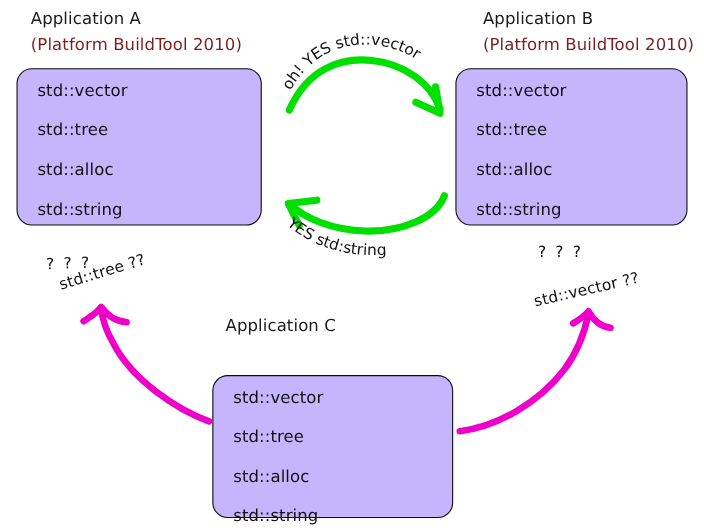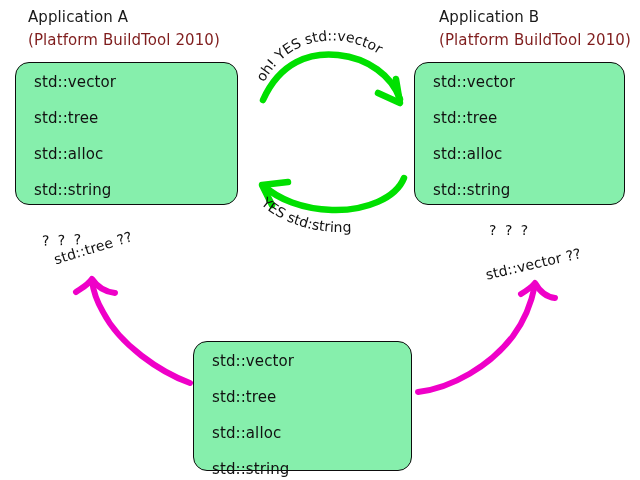--- a/index.html
+++ b/index.html
@@ -36,21 +36,21 @@
     font-size: 15px;
     color: #7f1d1d;
     line-height: 1.55;
     white-space: nowrap;
     letter-spacing: 0.1px;
   }
   .app-box {
     position: absolute;
     border: 1.6px solid #0d0d0d;
     border-radius: 14px;
-    background: #86efac;
+    background: #c4b5fd;
     box-sizing: border-box;
   }
   .app-items {
     padding: 12px 0 0 18px;
     margin: 0;
     list-style: none;
   }
   .app-items li {
     font-size: 15px;
     color: #111111;
@@ -137,20 +137,21 @@
   <div class="app-box" id="box-b">
     <ul class="app-items">
       <li>std::vector</li>
       <li>std::tree</li>
       <li>std::alloc</li>
       <li>std::string</li>
     </ul>
   </div>
 
   <div class="app-group" id="group-c">
+    <div class="app-title">Application C</div>
   </div>
   <div class="app-box" id="box-c">
     <ul class="app-items">
       <li>std::vector</li>
       <li>std::tree</li>
       <li>std::alloc</li>
       <li>std::string</li>
     </ul>
   </div>
 

